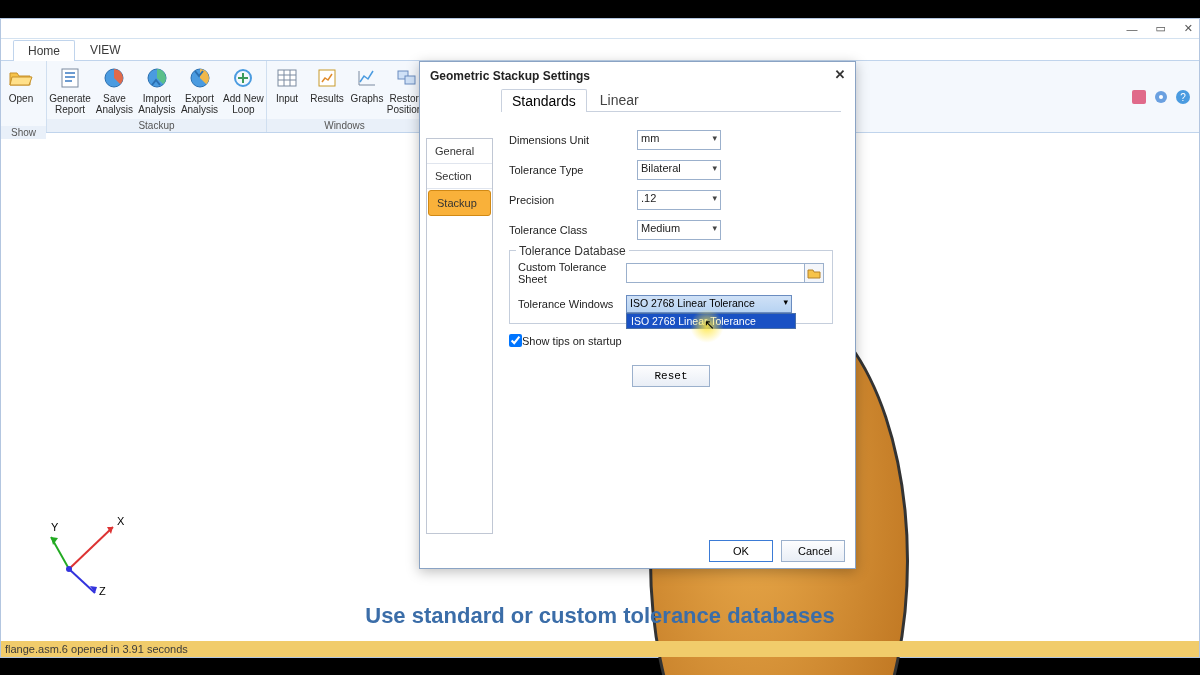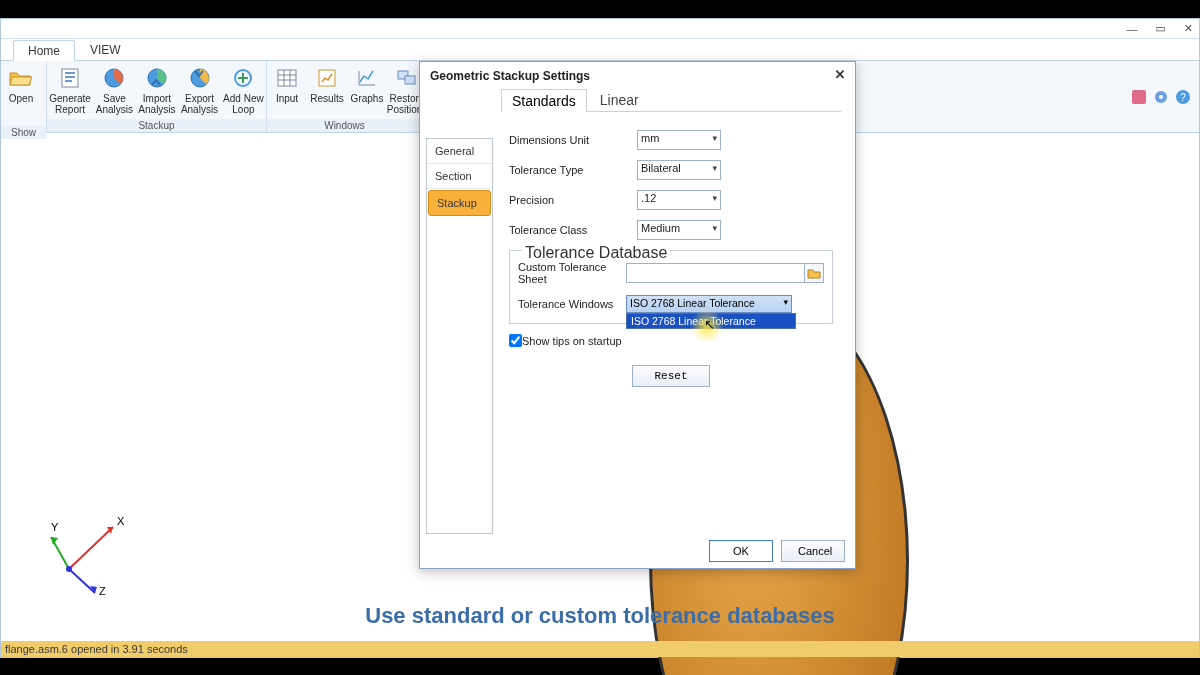--- a/index.html
+++ b/index.html
@@ -48,21 +48,21 @@
 .dlg-tab.active { border-color: #c9d1de; background: #fff; border-radius: 2px 2px 0 0; position: relative; top: 1px; color: #000; }
 
 .form { padding: 18px 8px 8px 8px; font-size: 11px; color: #222; }
 .form-row { display: flex; align-items: center; margin-bottom: 10px; }
 .form-row label { width: 128px; }
 .sel { width: 84px; height: 20px; border: 1px solid #9bb0cc; background: #fff; font-size: 11px; padding: 1px 3px; appearance: none; position: relative; }
 .sel-wrap { position: relative; width: 84px; }
 .sel-wrap::after { content: "▾"; position: absolute; right: 4px; top: 3px; font-size: 9px; color: #444; pointer-events: none; }
 
 .fieldset { border: 1px solid #c5cedc; padding: 10px 8px 8px 8px; margin-top: 4px; margin-bottom: 10px; position: relative; }
-.fieldset .legend { position: absolute; top: -7px; left: 12px; background: #fff; padding: 0 3px; font-size: 16px; color: #333; }
+.fieldset .legend { position: absolute; top: -7px; left: 6px; background: #fff; padding: 0 3px; font-size: 12px; color: #333; }
 .text-input { height: 20px; border: 1px solid #9bb0cc; background: #fff; flex: 1; }
 .icon-btn { width: 20px; height: 20px; border: 1px solid #9bb0cc; margin-left: -1px; display: flex; align-items: center; justify-content: center; font-size: 11px; background: #f4f6fa; }
 
 .std-select { width: 166px; height: 18px; border: 1px solid #6a8cc0; background: linear-gradient(#cfe1f7,#b7d3f2); font-size: 10.5px; padding: 1px 3px; color: #000; position: relative; }
 .std-select::after { content: "▾"; position: absolute; right: 3px; top: 1px; font-size: 9px; }
 .dropdown-list { position: absolute; width: 170px; border: 1px solid #4a6fa8; background: #fff; font-size: 10.5px; }
 .dropdown-opt { background: #1951c4; color: #fff; padding: 1px 4px; }
 .cursor-highlight { position: absolute; width: 34px; height: 34px; border-radius: 50%; background: radial-gradient(circle, rgba(255,230,60,0.9), rgba(255,230,60,0) 70%); pointer-events: none; }
 .cursor-arrow { position: absolute; font-size: 13px; color: #000; pointer-events: none; }
 

